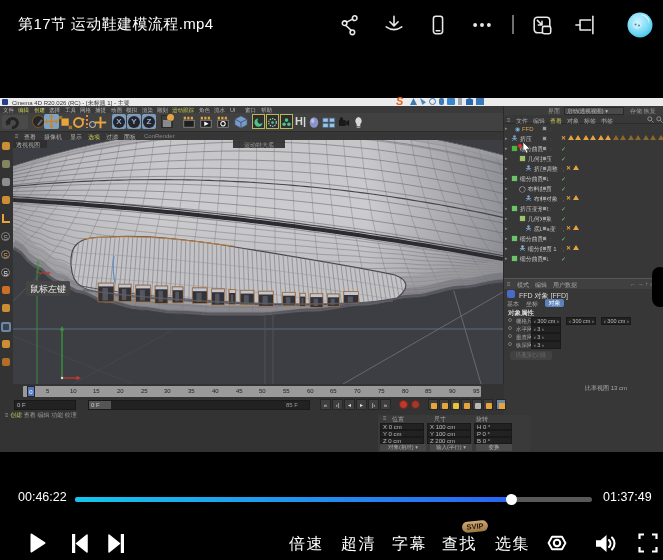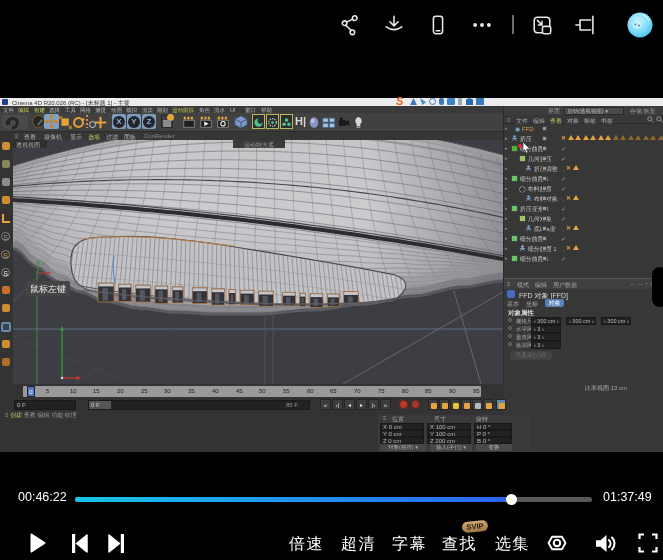--- a/index.html
+++ b/index.html
@@ -6,20 +6,21 @@
 #stage{position:relative;width:663px;height:560px;background:#000}
 #title{left:18px;top:15px;color:#fff;font-size:15px;letter-spacing:.4px}
 #c4d{left:0;top:98px;width:663px;height:354px;background:#3a3a3a}
 .t6{font-size:6px;color:#a8a8a8;white-space:nowrap}
 .fld{background:#222;border:1px solid #191919;color:#bbb;font-size:6px;line-height:7px;padding-left:2px;white-space:nowrap;overflow:hidden}
 #ptime1{left:18px;top:490px;color:#fff;font-size:12.5px}
 #ptime2{left:603px;top:490px;color:#fff;font-size:12.5px}
 .ctext{top:534px;color:#fff;font-size:16px;letter-spacing:1.5px;white-space:nowrap}
 </style></head><body>
 <div id="stage">
+<div class="abs" id="title">第17节 运动鞋建模流程.mp4</div>
     <svg class="abs" style="left:340px;top:14px" width="22" height="22" viewBox="0 0 24 24">
       <g stroke="#e8e8e8" stroke-width="1.7" fill="none" stroke-linecap="round" stroke-linejoin="round">
         <circle cx="5" cy="10" r="2.5"></circle>
         <circle cx="16" cy="4.5" r="2.5"></circle>
         <circle cx="13.5" cy="20" r="2.5"></circle>
         <path d="M7.3,8.9 L13.8,5.6 M6.2,12.3 L12.2,17.9"></path>
       </g>
     </svg>
     <svg class="abs" style="left:383px;top:14px" width="22" height="22" viewBox="0 0 24 24">
       <g stroke="#e8e8e8" stroke-width="1.7" fill="none" stroke-linecap="round" stroke-linejoin="round">

